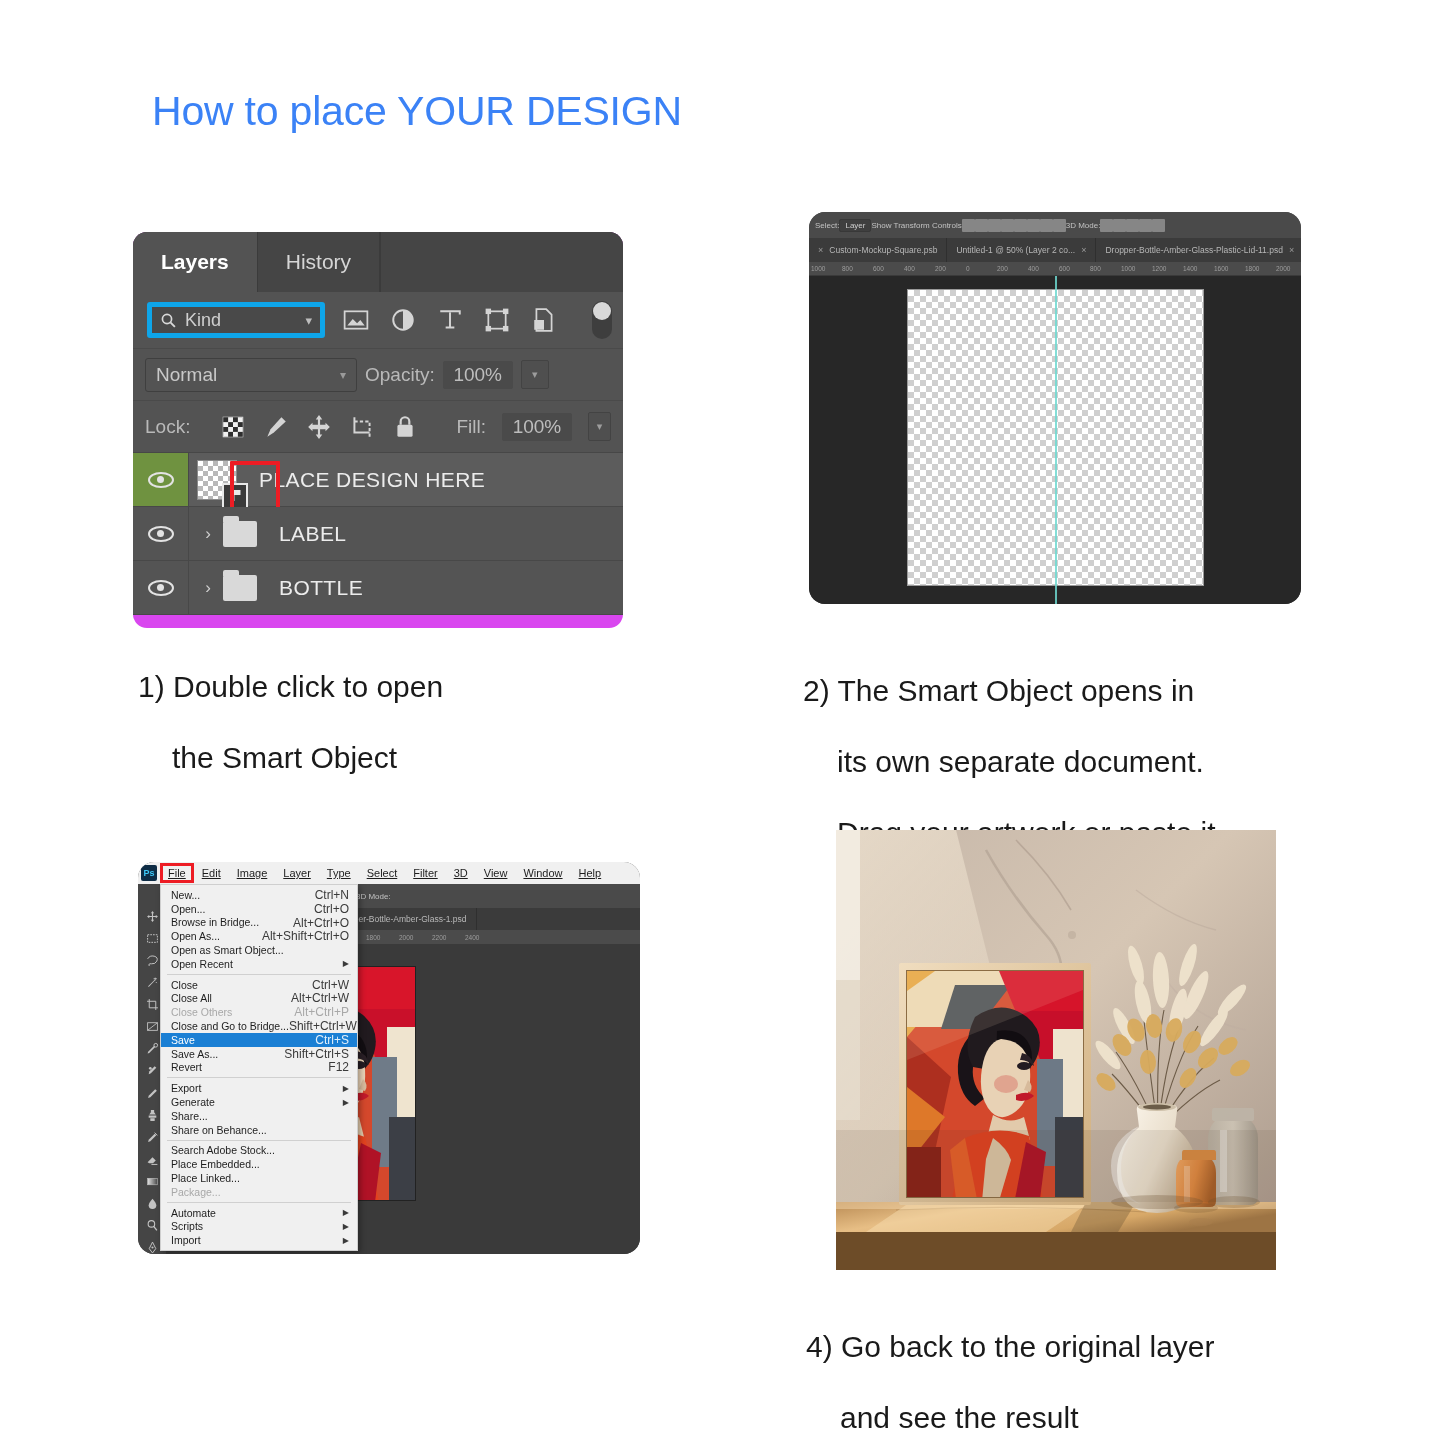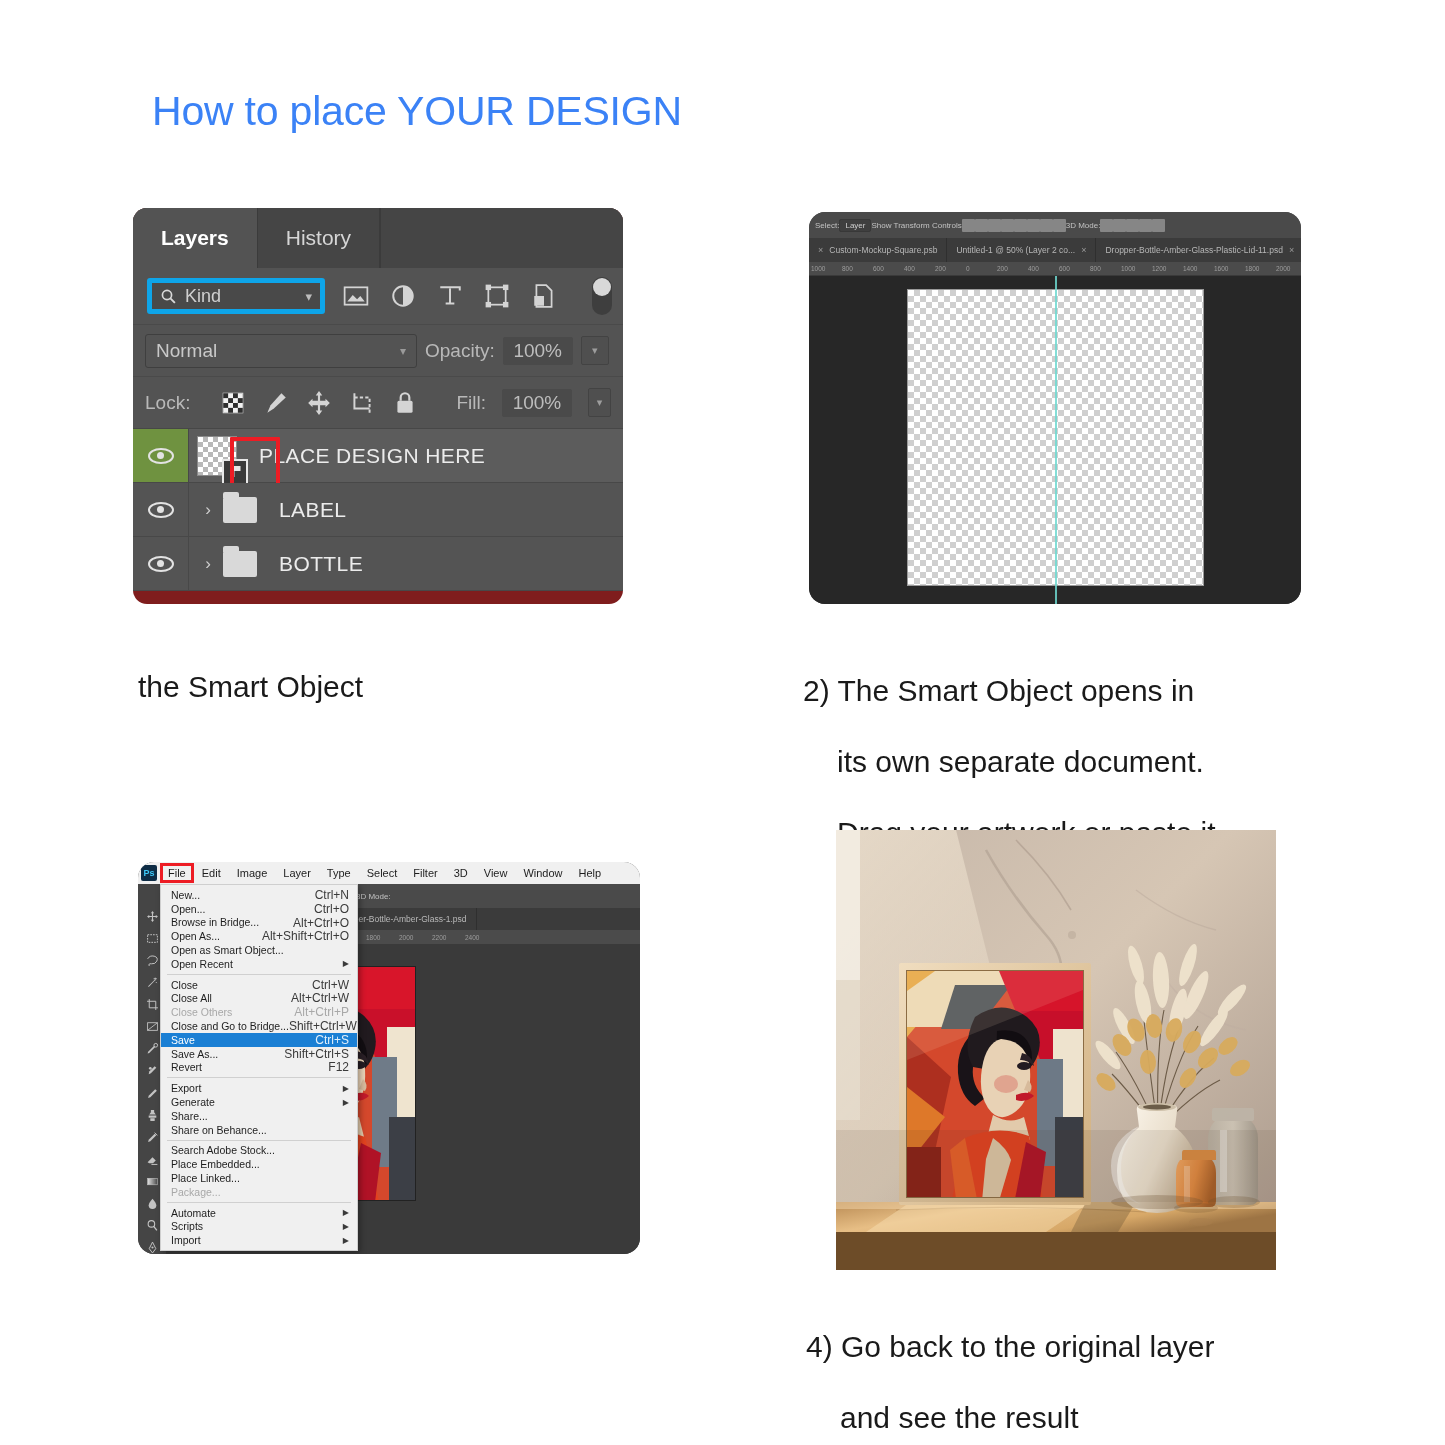--- a/index.html
+++ b/index.html
@@ -18,22 +18,23 @@
     letter-spacing: -0.2px; white-space: nowrap;
   }
 
   
   .card { position: absolute; }
 
   
   #step1-card { left: 133px; top: 208px; width: 490px; height: 396px; }
   .ps-panel {
     width: 100%; height: 100%;
-    background: #7f1d1d; border-radius: 14px; overflow: hidden;
+    background: #d946ef; border-radius: 14px; overflow: hidden;
     position: relative;
+    margin-top: 24px;
   }
   .panel-tabs {
     height: 60px; background: #454545; display: flex; align-items: stretch;
     position: relative;
   }
   .panel-tab {
     padding: 0 28px; display: flex; align-items: center;
     font-size: 21px; color: #d6d6d6; background: #454545;
     border-right: 1px solid #3b3b3b;
   }
@@ -61,21 +62,21 @@
   .toggle-knob::after {
     content: ""; position: absolute; left: 1px; top: 1px;
     width: 18px; height: 18px; border-radius: 50%; background: #d8d8d8;
   }
 
   .blend-row {
     height: 52px; display: flex; align-items: center; gap: 8px;
     padding: 0 12px; background: #535353; border-bottom: 1px solid #4a4a4a;
   }
   .blend-select {
-    width: 272px; height: 34px; background: #535353; border: 1px solid #3f3f3f;
+    width: 212px; height: 34px; background: #535353; border: 1px solid #3f3f3f;
     border-radius: 3px; color: #c9c9c9; font-size: 19px;
     display: flex; align-items: center; padding: 0 10px;
   }
   .blend-select .chev { margin-left: auto; font-size: 12px; color: #9a9a9a; }
   .lbl { color: #b9b9b9; font-size: 19px; }
   .numbox {
     background: #4a4a4a; color: #bdbdbd; font-size: 19px;
     padding: 3px 8px; border-radius: 2px; min-width: 70px; text-align: center;
   }
   .stepper {
@@ -187,21 +188,21 @@
   #step3-card { left: 138px; top: 862px; width: 502px; height: 392px; }
   .ps-win {
     width: 100%; height: 100%; background: #535353; border-radius: 16px;
     overflow: hidden; position: relative;
   }
   .menubar {
     height: 22px; background: #f0f0f0; display: flex; align-items: center;
     padding-left: 22px; font-size: 11px; color: #1d1d1d; gap: 0;
     position: relative; z-index: 6;
   }
-  .menubar .mi { padding: 17px 8px; line-height: 22px; }
+  .menubar .mi { padding: 17px 8px; line-height: 22px; text-decoration: underline; }
   .ps-logo {
     position: absolute; left: 3px; top: 3px; width: 16px; height: 16px;
     background: #0e2c45; color: #3dc6f5; font-size: 9px; font-weight: bold;
     display: flex; align-items: center; justify-content: center; border-radius: 2px;
   }
   .menu-red {
     position: absolute; left: 22px; top: 1px; width: 34px; height: 20px;
     border: 3px solid #ed1c24; z-index: 7;
   }
   .tool-strip {
@@ -392,20 +393,21 @@
         </div>
         <span class="disclosure">›</span>
         <span class="folder-ic"></span>
         <span class="layer-name">BOTTLE</span>
       </div>
 
     </div>
   </div>
 
   <div class="caption" id="cap1">
+    <span class="hang">1) Double click to open</span>
     <span class="hang">the Smart Object</span>
   </div>
 
   <div class="card" id="step2-card">
     <div class="doc-win">
 
       <div class="opt-bar">
         <span>Select:</span>
         <span class="opt-mini">Layer</span>
         <span>Show Transform Controls</span>

